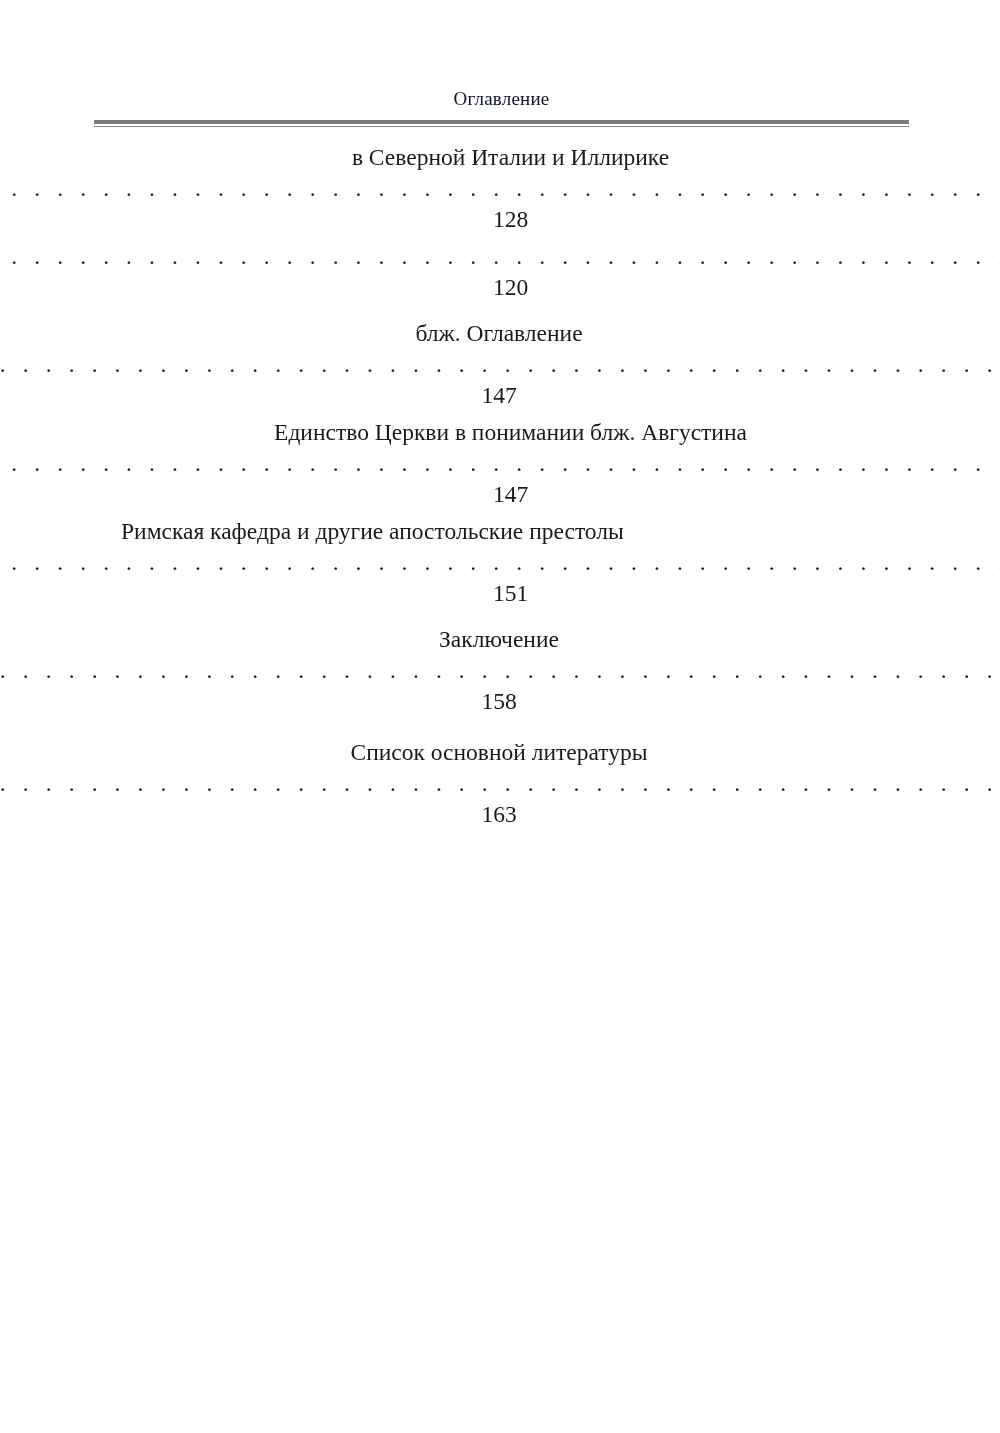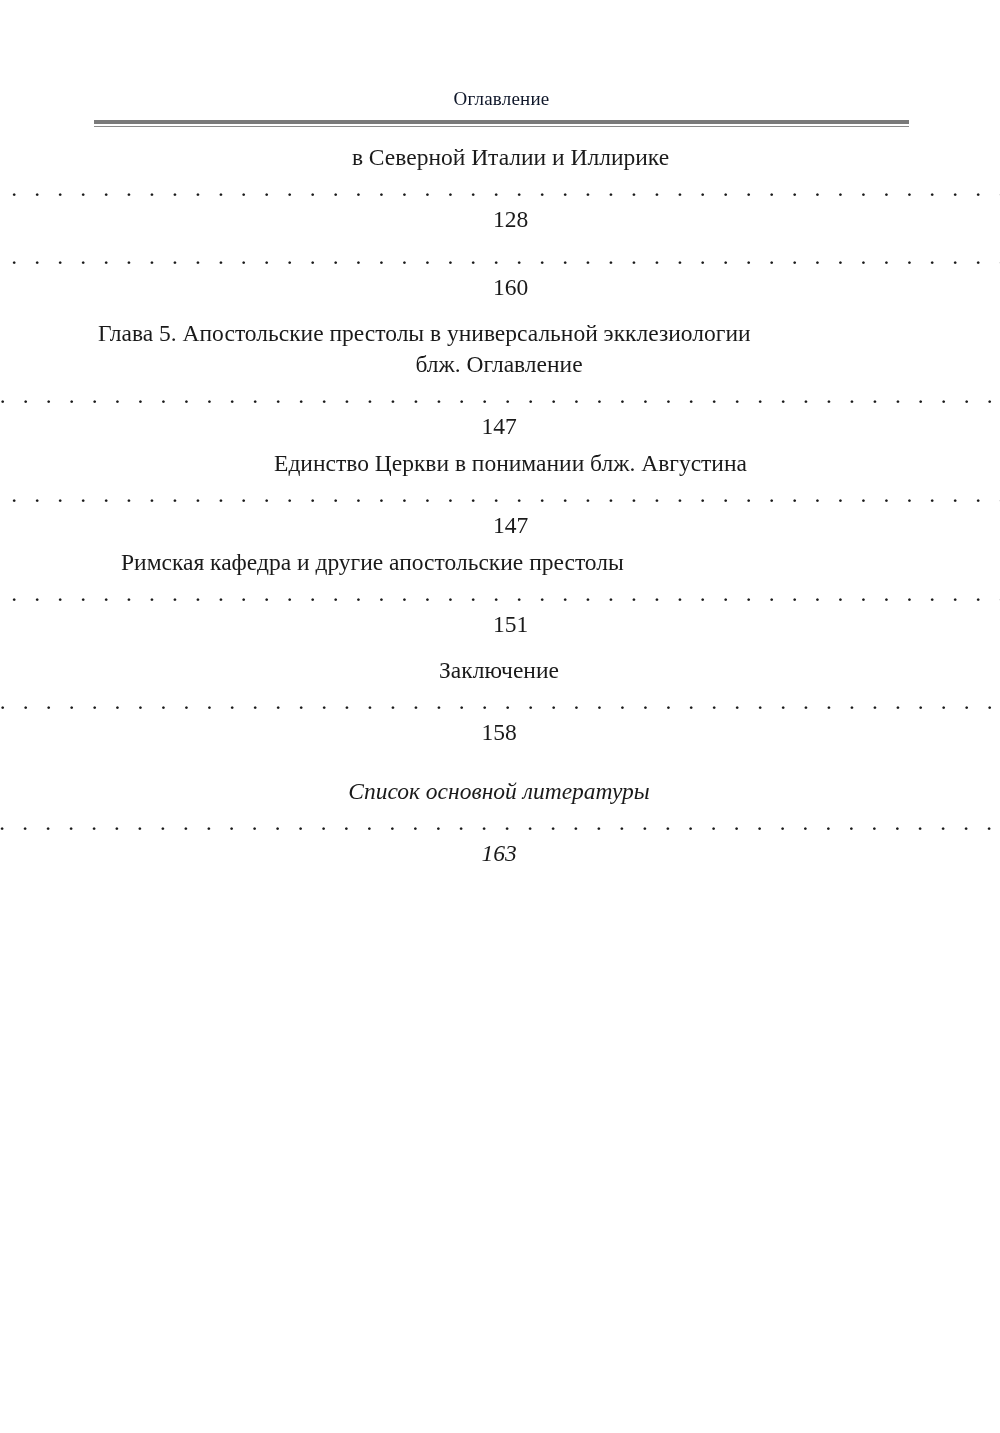--- a/index.html
+++ b/index.html
@@ -56,22 +56,21 @@
     .entry.level-1 {
       padding-left: 0;
     }
     .entry.level-2 {
       padding-left: 23px;
     }
     .entry.gap-before {
       margin-top: 15px;
     }
     .entry.gap-before-lg {
-      margin-top: 28px;
-      font-style: italic;
+      margin-top: 20px;
     }
     .line {
       display: block;
       white-space: nowrap;
     }
     .last-line {
       display: flex;
       align-items: center;
       white-space: nowrap;
       flex-direction: column;
@@ -106,26 +105,25 @@
     <div class="last-line">
       <span class="text">в Северной Италии и Иллирике</span>
       <span class="leader">. . . . . . . . . . . . . . . . . . . . . . . . . . . . . . . . . . . . . . . . . . . . . . . . . . . . . . . . . . . . . . . . . . . . . . . . . . . . . . . . . . . . . . . . . . . . . . . . . . . . . . . . . . . . . .</span>
       <span class="page">128</span>
     </div>
   </div>
 
   <div class="entry level-2">
     <div class="last-line">
       <span class="leader">. . . . . . . . . . . . . . . . . . . . . . . . . . . . . . . . . . . . . . . . . . . . . . . . . . . . . . . . . . . . . . . . . . . . . . . . . . . . . . . . . . . . . . . . . . . . . . . . . . . . . . . . . . . . . .</span>
-      <span class="page">160</span>
+      <span class="page">120</span>
     </div>
   </div>
 
   <div class="entry level-1 gap-before">
-    <span class="line">Глава 5. Апостольские престолы в универсальной экклезиологии</span>
     <div class="last-line">
       <span class="text">блж. Оглавление</span>
       <span class="leader">. . . . . . . . . . . . . . . . . . . . . . . . . . . . . . . . . . . . . . . . . . . . . . . . . . . . . . . . . . . . . . . . . . . . . . . . . . . . . . . . . . . . . . . . . . . . . . . . . . . . . . . . . . . . . .</span>
       <span class="page">147</span>
     </div>
   </div>
 
   <div class="entry level-2">
     <div class="last-line">
       <span class="text">Единство Церкви в понимании блж. Августина</span>

